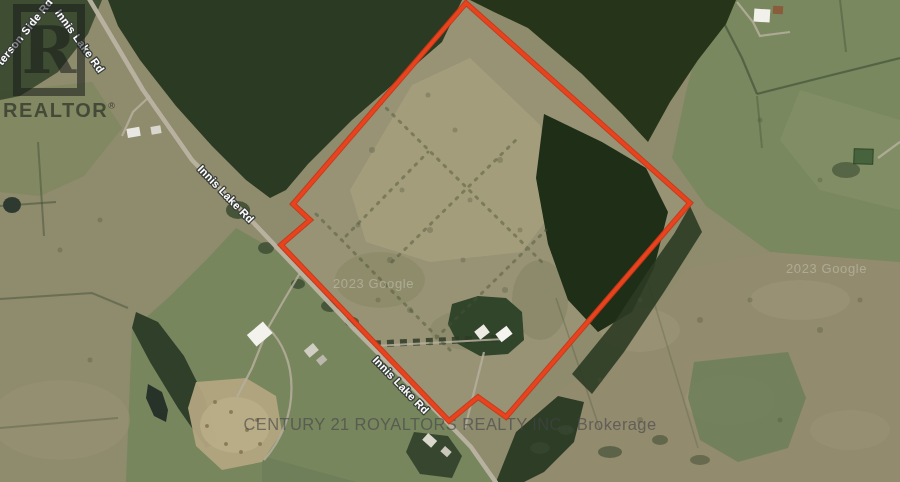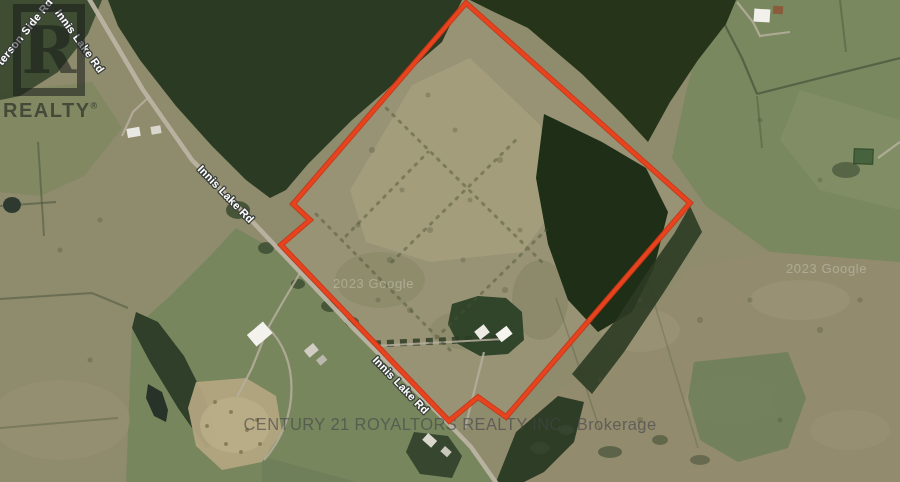--- a/index.html
+++ b/index.html
@@ -199,15 +199,15 @@
     <g>
       <text class="road-label" x="80" y="45" text-anchor="middle" transform="rotate(54 80 41)">Innis Lake Rd</text>
       <text class="road-label" x="2" y="66" transform="rotate(-51 2 66)">terson Side Rd</text>
       <text class="road-label" x="226" y="198" text-anchor="middle" transform="rotate(46 226 194)">Innis Lake Rd</text>
       <text class="road-label" x="401" y="389" text-anchor="middle" transform="rotate(46 401 385)">Innis Lake Rd</text>
     </g>
   </svg>
 
   <div class="realtor">
     <div class="realtor-r">R</div>
-    <div class="realtor-word"><span>REALTY</span><span class="reg">®</span></div>
+    <div class="realtor-word"><span>REALTOR</span><span class="reg">®</span></div>
   </div>
 </div>
 
 </body></html>

